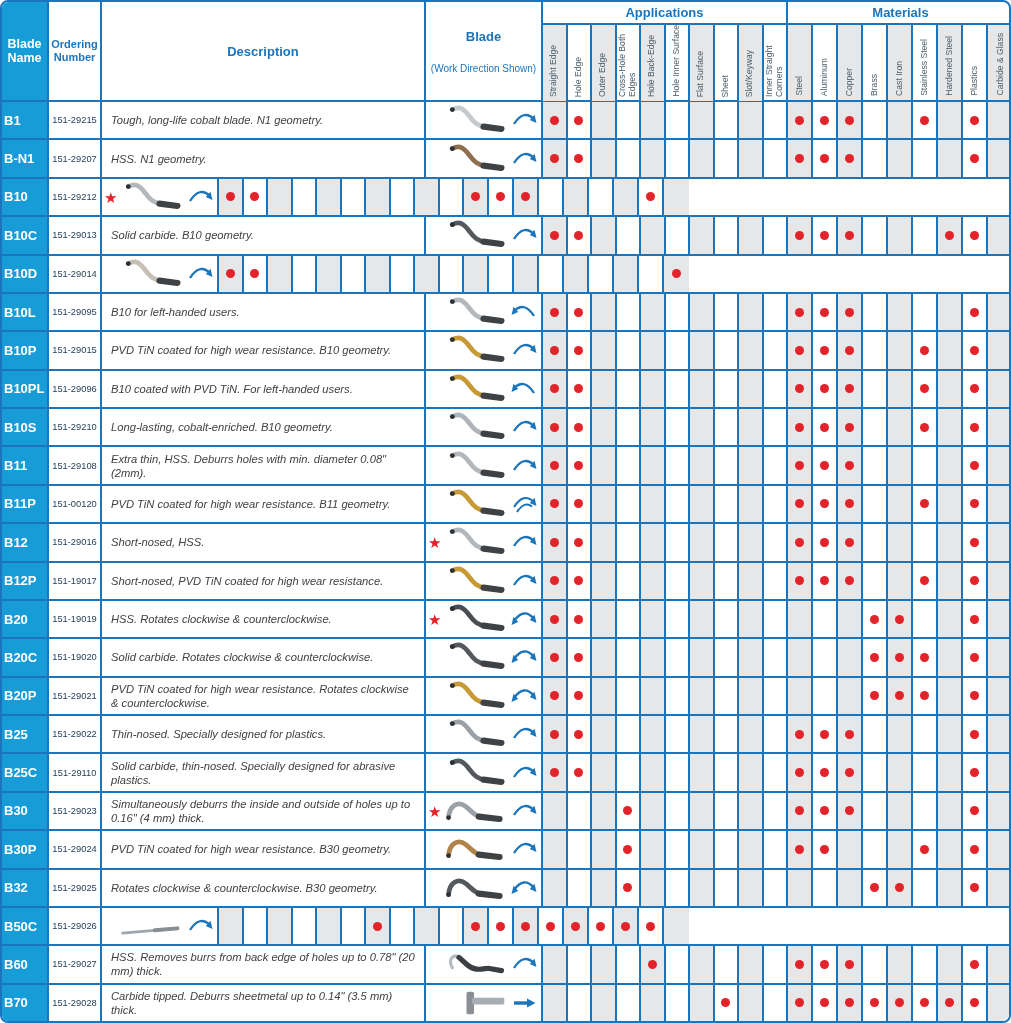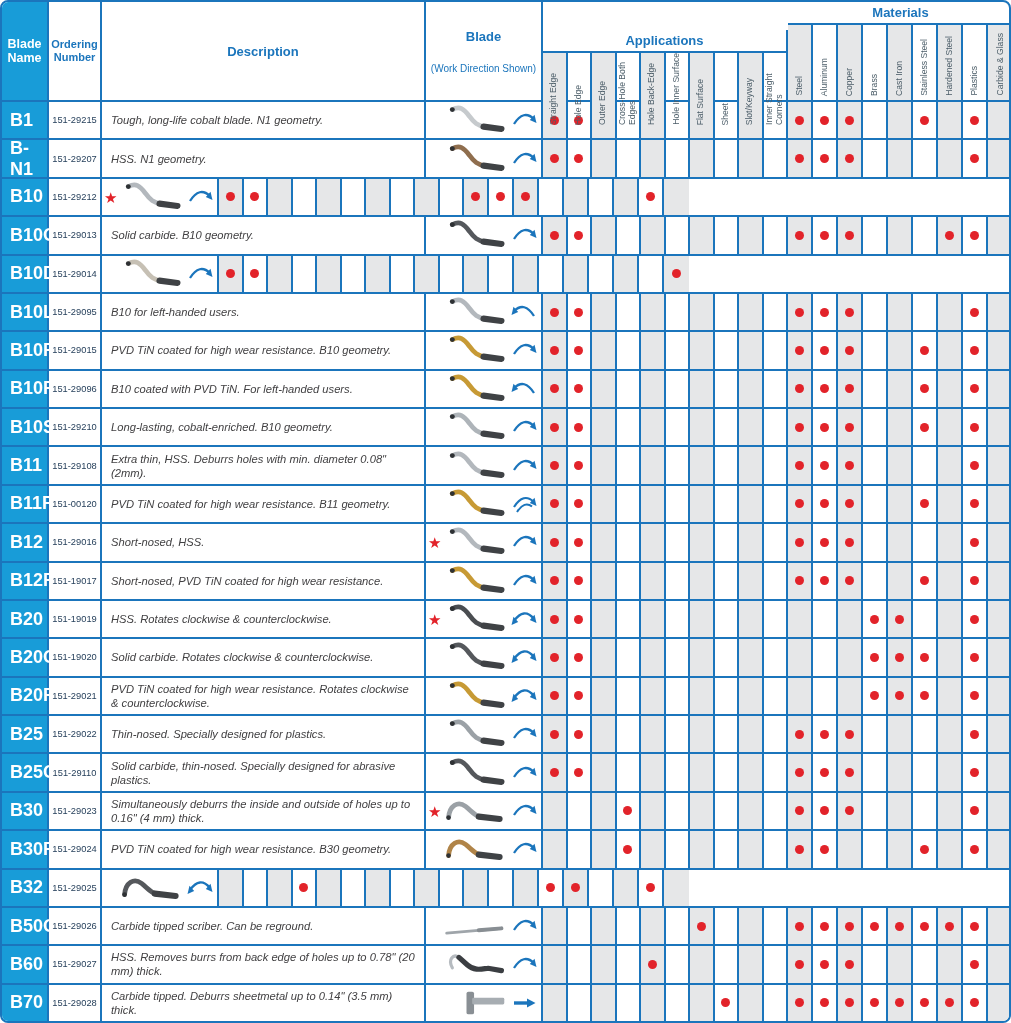--- a/index.html
+++ b/index.html
@@ -39,37 +39,37 @@
   .thead{height:100px;flex:none;}
   .h-name{background:var(--cellblue);color:#fff;font-weight:bold;font-size:12.5px;
           justify-content:center;text-align:center;line-height:1.15;padding:12px;}
   .h-num,.h-desc{color:var(--blue);font-weight:bold;justify-content:center;text-align:center;}
   .h-num{font-size:11px;line-height:1.15;}
   .h-desc{font-size:13px;}
   .h-blade{flex-direction:column;justify-content:center;text-align:center;color:var(--blue);}
   .h-blade .t1{font-weight:bold;font-size:13px;}
   .h-blade .t2{font-size:10px;margin-top:19px;}
   .group{flex:none;display:flex;flex-direction:column;padding:0;align-items:stretch;}
-  .g-apps{width:245px;margin-top:28px;}
+  .g-apps{width:245px;}
   .g-mats{width:225px;}
   .group-title{height:23px;flex:none;border-bottom:2px solid var(--blue);
                display:flex;align-items:center;justify-content:center;
                color:var(--blue);font-weight:bold;font-size:13px;}
   .vlabels{flex:1;display:flex;}
   .vcell{border-right:2px solid var(--blue);display:flex;align-items:flex-end;justify-content:center;
          padding-bottom:4px;overflow:hidden;}
   .vcell:last-child{border-right:none;}
   .g-apps .vcell:last-child{border-right:2px solid var(--blue);}
   .vtext{writing-mode:vertical-rl;transform:rotate(180deg);
          font-size:8.6px;line-height:1.12;color:var(--vlabel);
          max-height:72px;text-align:left;}
 
   
   .trow{flex:1;min-height:36px;}
-  .b-name{background:var(--cellblue);color:#fff;font-weight:bold;font-size:18px;padding-left:8px;}
+  .b-name{background:var(--cellblue);color:#fff;font-weight:bold;font-size:13px;padding-left:2px;}
   .b-num{font-size:9.3px;color:var(--numink);justify-content:center;text-align:center;}
   .b-desc{font-size:11.2px;color:var(--ink);padding:3px 6px 3px 9px;line-height:1.25;
           flex-direction:column;align-items:flex-start;justify-content:center;font-style:italic;}
   .b-desc .bold{font-weight:bold;}
   .b-blade{position:relative;padding:1px 4px 1px 14px;justify-content:space-between;}
   .star{position:absolute;left:2px;top:50%;transform:translateY(-50%);
         color:var(--red);font-size:15px;line-height:1;}
   .bladesvg{width:70px;height:34px;flex:none;}
   .arrowsvg{width:26px;height:26px;flex:none;}
   .dotcell{justify-content:center;}
@@ -1141,20 +1141,23 @@
       </div>
       <div class="cell dotcell mat-col col-shade"></div>
       <div class="cell dotcell mat-col">
         <span class="dot"></span>
       </div>
       <div class="cell dotcell mat-col col-shade"></div>
     </div>
     <div class="row trow">
       <div class="cell c-name b-name">B32</div>
       <div class="cell c-num b-num">151-29025</div>
+      <div class="cell c-desc b-desc">
+        <span>Rotates clockwise &amp; counterclockwise. B30 geometry.</span>
+      </div>
       <div class="cell c-blade b-blade">
         <svg class="bladesvg" viewBox="0 0 72 36">
           <path d="M8,25 C9,12 18,7 26,13 C32,17.5 34,22 42,24.5" stroke="#55585c" stroke-width="5" fill="none" stroke-linecap="round"></path>
               <path d="M40,24 L62,26.5" stroke="#3f4245" stroke-width="6.5" fill="none" stroke-linecap="round"></path>
               <circle cx="8" cy="25" r="2.4" fill="#2e3134"></circle>
         </svg>
         <svg class="arrowsvg" viewBox="0 0 26 26">
           <path d="M3,15 Q13,1 23,13" fill="none" stroke="#1b75bc" stroke-width="2.3"></path>
          <polygon points="25.5,17 18.8,14 23.5,8.8" fill="#1b75bc"></polygon>
          <polygon points="0.5,19 7.2,16 2.5,10.8" fill="#1b75bc"></polygon>
@@ -1184,23 +1187,20 @@
       <div class="cell dotcell mat-col"></div>
       <div class="cell dotcell mat-col col-shade"></div>
       <div class="cell dotcell mat-col">
         <span class="dot"></span>
       </div>
       <div class="cell dotcell mat-col col-shade"></div>
     </div>
     <div class="row trow">
       <div class="cell c-name b-name">B50C</div>
       <div class="cell c-num b-num">151-29026</div>
-      <div class="cell c-desc b-desc">
-        <span>Carbide tipped scriber. Can be reground.</span>
-      </div>
       <div class="cell c-blade b-blade">
         <svg class="bladesvg" viewBox="0 0 72 36">
           <path d="M6,25.5 L64,20.5" stroke="#9fa5aa" stroke-width="3" fill="none" stroke-linecap="round"></path>
              <path d="M40,22.6 L64,20.5" stroke="#888e93" stroke-width="4.2" fill="none" stroke-linecap="round"></path>
         </svg>
         <svg class="arrowsvg" viewBox="0 0 26 26">
           <path d="M3,17 Q12.5,2 23,12" fill="none" stroke="#1b75bc" stroke-width="2.3"></path>
        <polygon points="25.5,16 18.8,13 23.5,7.8" fill="#1b75bc"></polygon>
         </svg>
       </div>

